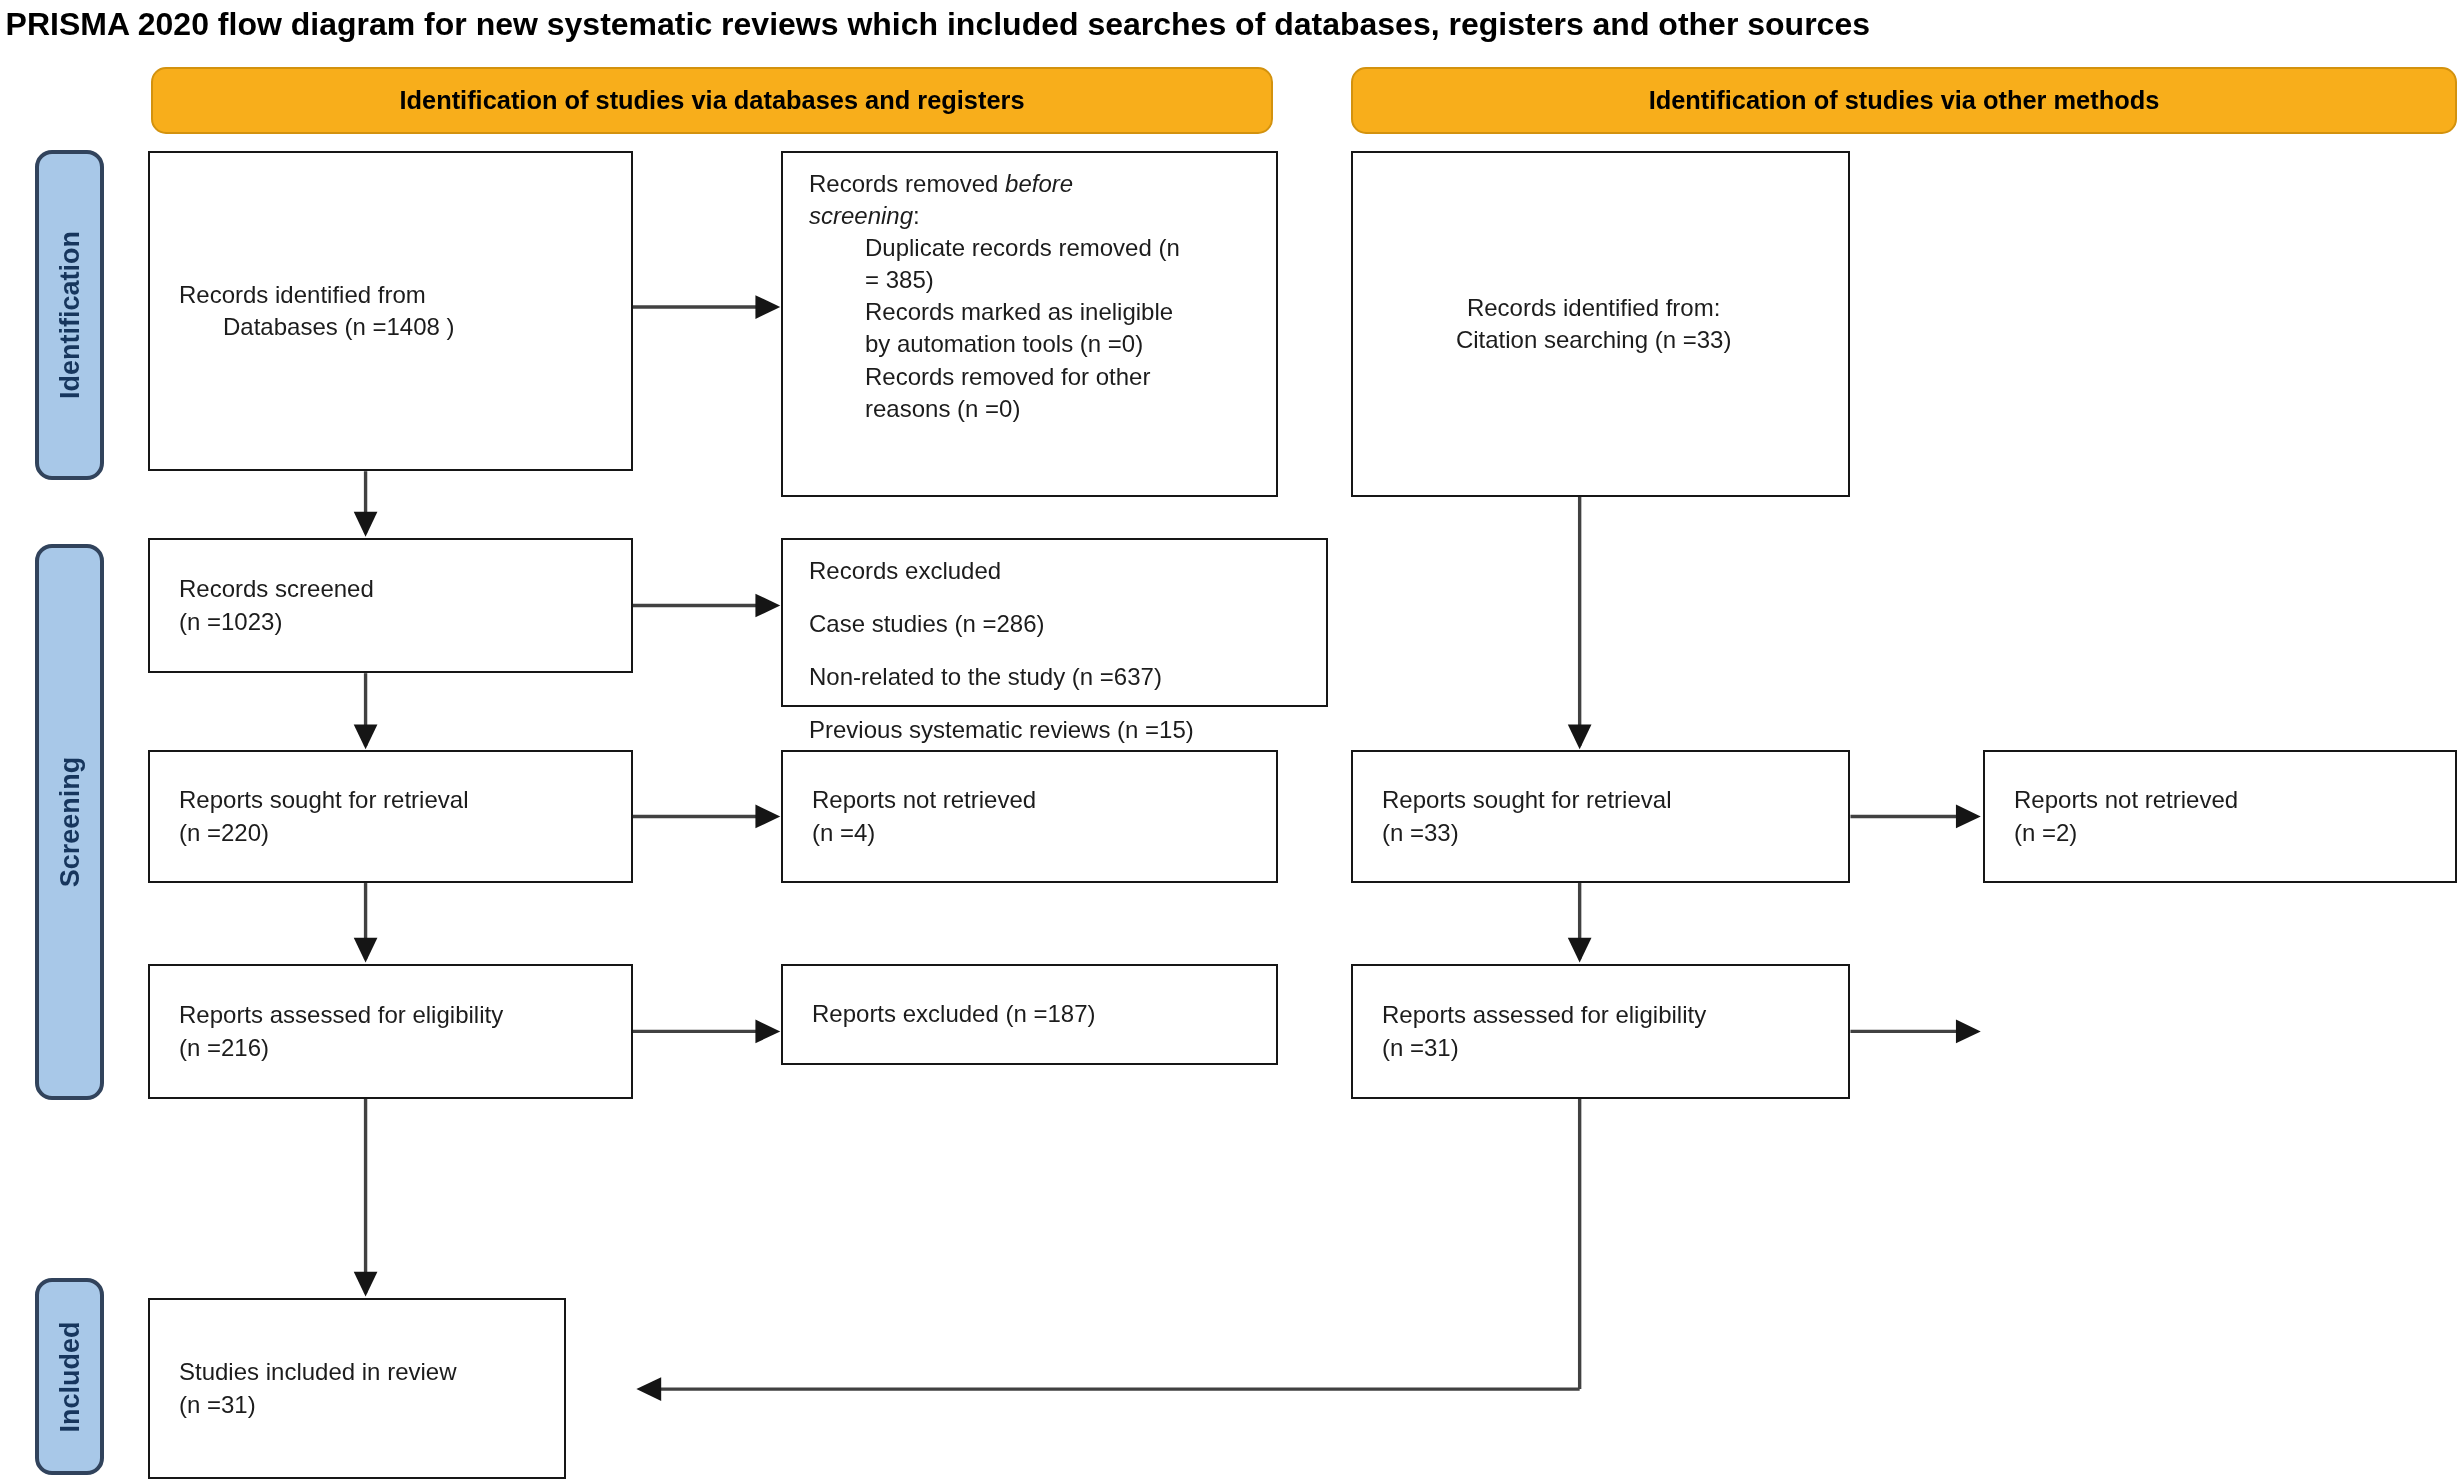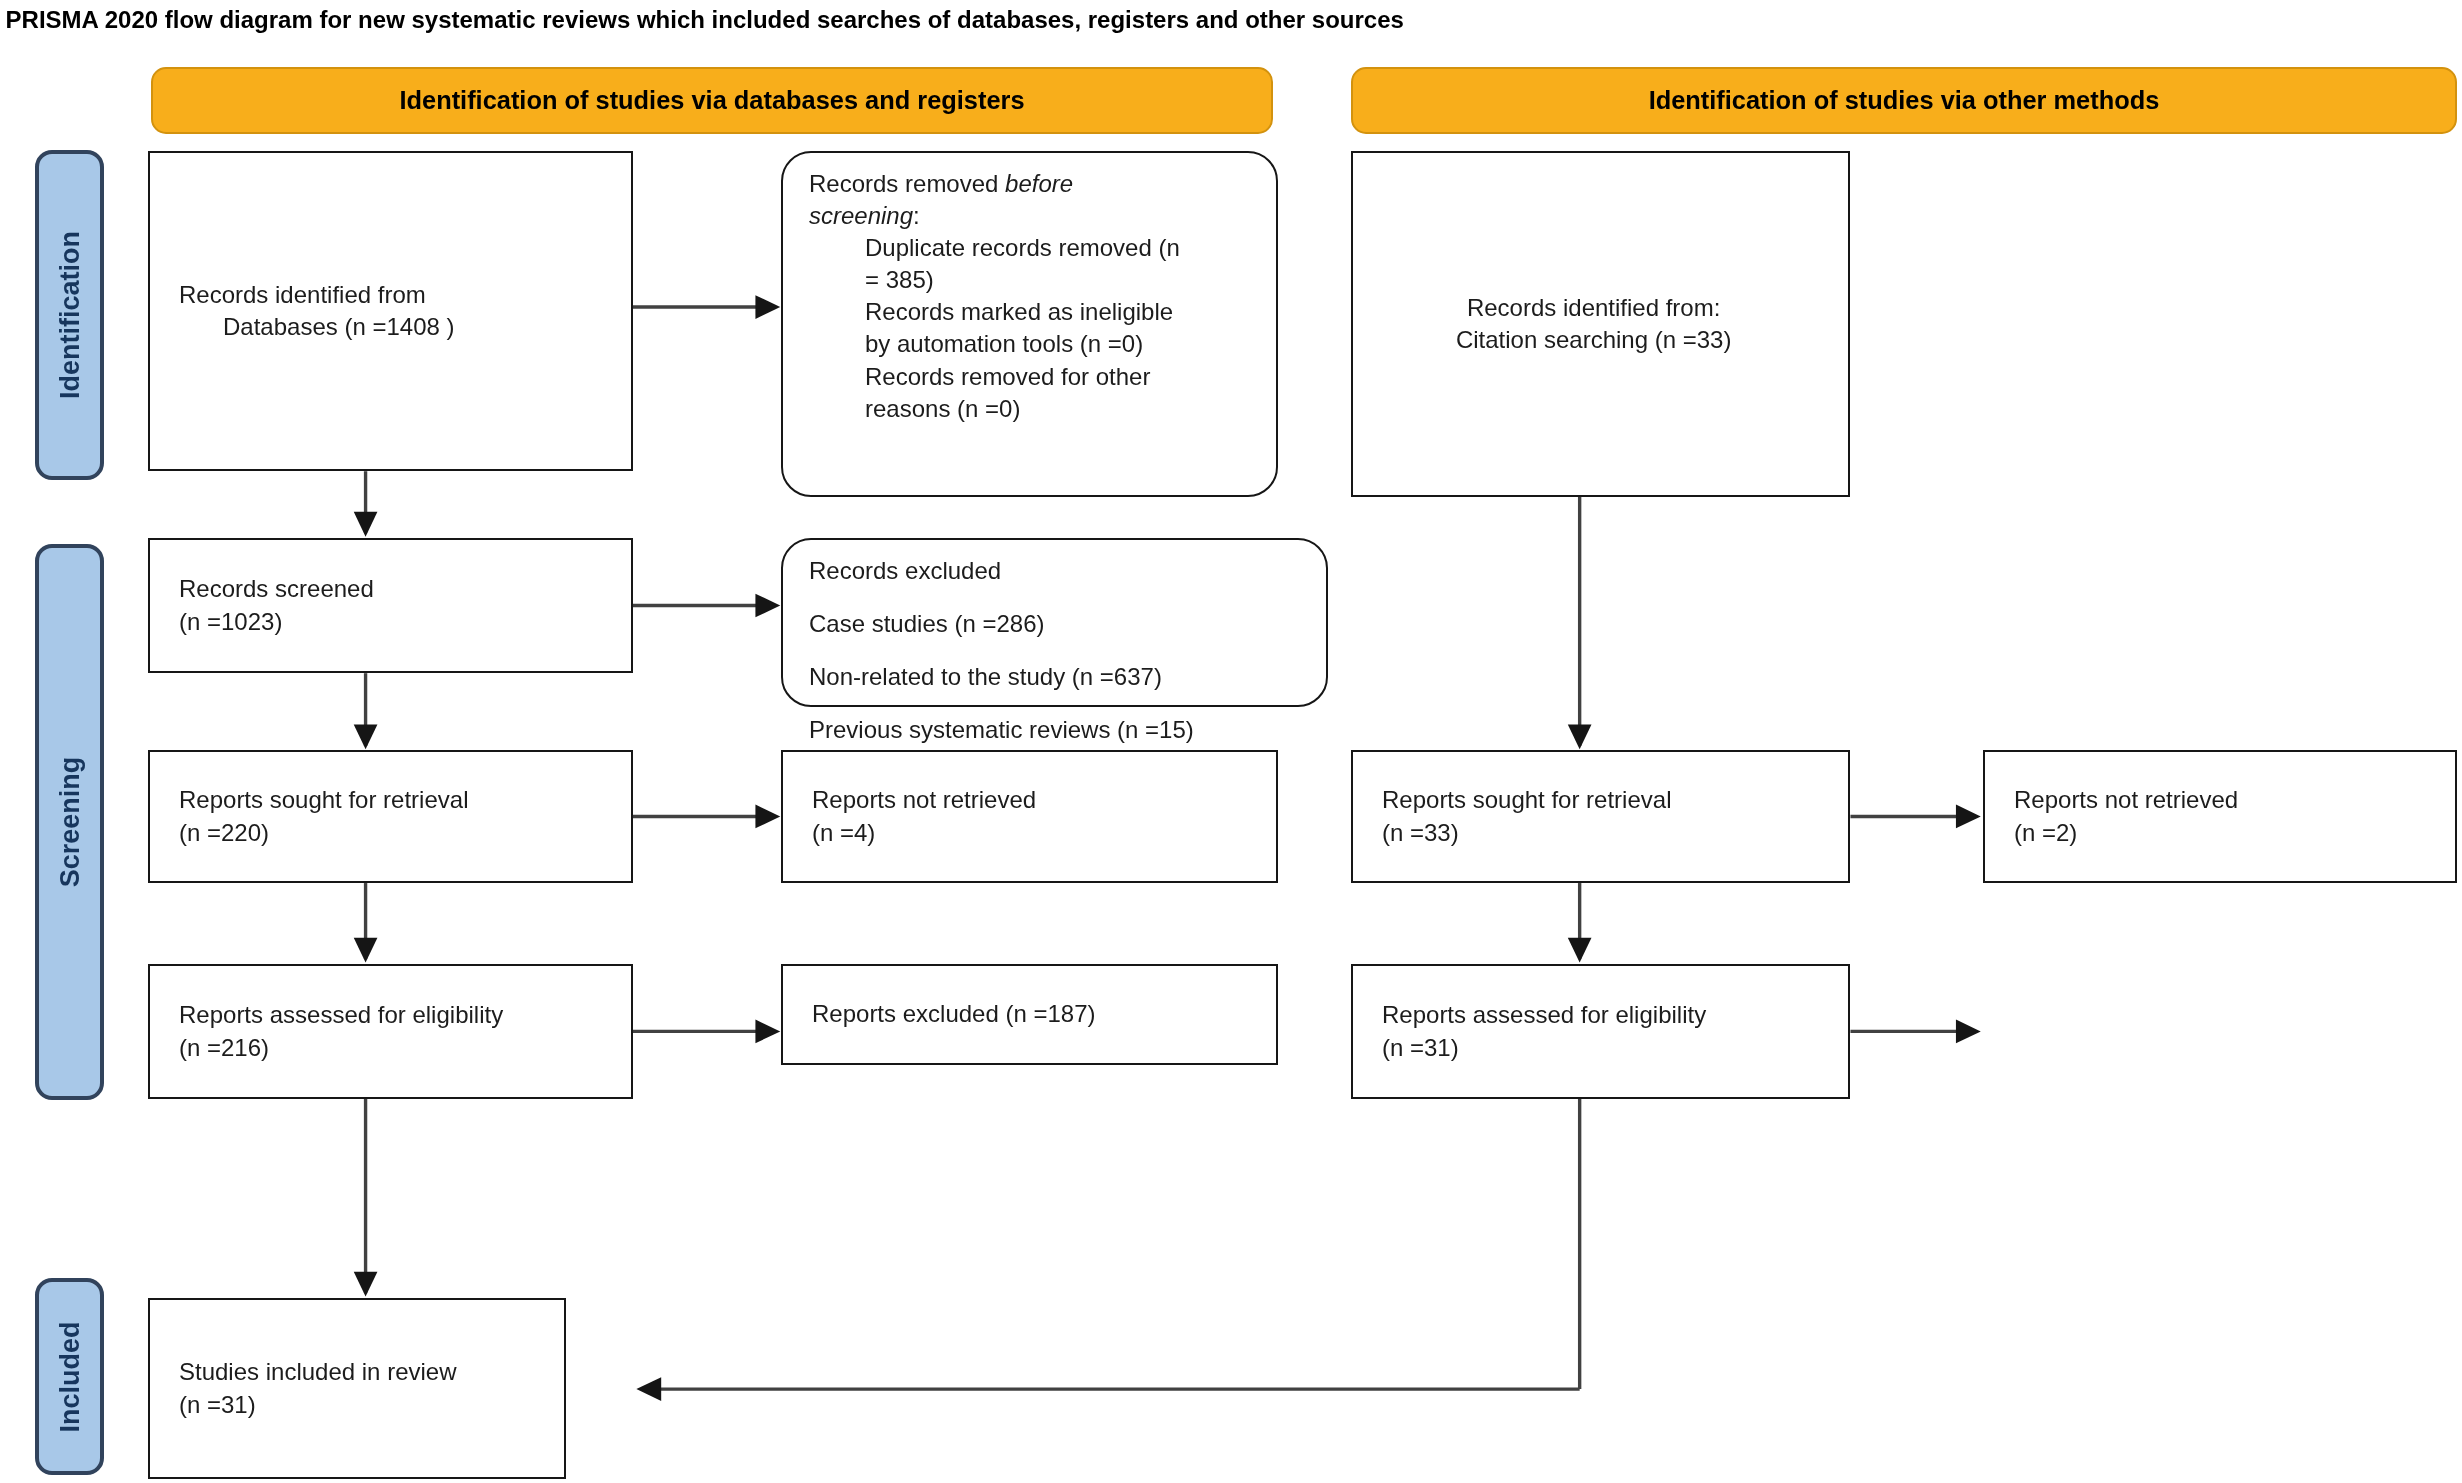--- a/index.html
+++ b/index.html
@@ -1,32 +1,32 @@
 <!DOCTYPE html>
 <html style="--header_fill: #F8AE1B; --header_border: #D3920E; --side_fill: #A8C8E8; --side_border: #31435C; --side_text: #17365D; --box_border: #161616; --arrow: #414141; --arrow_head: #151515;font-size:9px"><head>
 <meta charset="utf-8">
 <style>
   html,body{margin:0;padding:0;background:#ffffff;}
   .canvas{position:relative;width:2462px;height:1484px;background:#ffffff;
           font-family:"Liberation Sans",sans-serif;overflow:hidden;}
-  .title{position:absolute;left:5.6px;top:5.6px;font-size:24px;font-weight:bold;color:#000;}
+  .title{position:absolute;left:5.6px;top:5.6px;font-size:32px;font-weight:bold;color:#000;}
   .hdr{position:absolute;height:67px;background:var(--header_fill);
        border:2.3px solid var(--header_border);border-radius:15px;box-sizing:border-box;
        display:flex;align-items:center;justify-content:center;
        font-size:25.4px;font-weight:bold;color:#000000;}
   .side{position:absolute;left:35px;width:69px;background:var(--side_fill);
         border:4px solid var(--side_border);border-radius:17px;box-sizing:border-box;}
   .side span{position:absolute;left:50%;top:50%;
              transform:translate(-50%,-50%) rotate(-90deg);white-space:nowrap;
              font-weight:bold;font-size:27px;color:var(--side_text);}
   .box{position:absolute;background:#fff;border:2.8px solid var(--box_border);box-sizing:border-box;
        font-size:24px;line-height:1.34;color:#1c1c1c;
        display:flex;flex-direction:column;justify-content:center;
        padding:8px 14.7px 8px 29px;}
-  .box.topalign{justify-content:flex-start;padding-top:14.7px;border-radius:30px;}
+  .box.topalign{justify-content:flex-start;padding-top:14.7px;}
   .box.centered{align-items:center;text-align:right;padding-left:1px;}
   .ind2{padding-left:44px;}
   .ind{margin-left:56px;}
   .pre{white-space:pre-line;}
   .it{font-style:italic;}
   svg.arrows{position:absolute;left:0;top:0;}
   svg.arrows line{stroke:var(--arrow);stroke-width:6;}
   svg.arrows polygon{fill:var(--arrow_head);}
 </style>
 </head>

